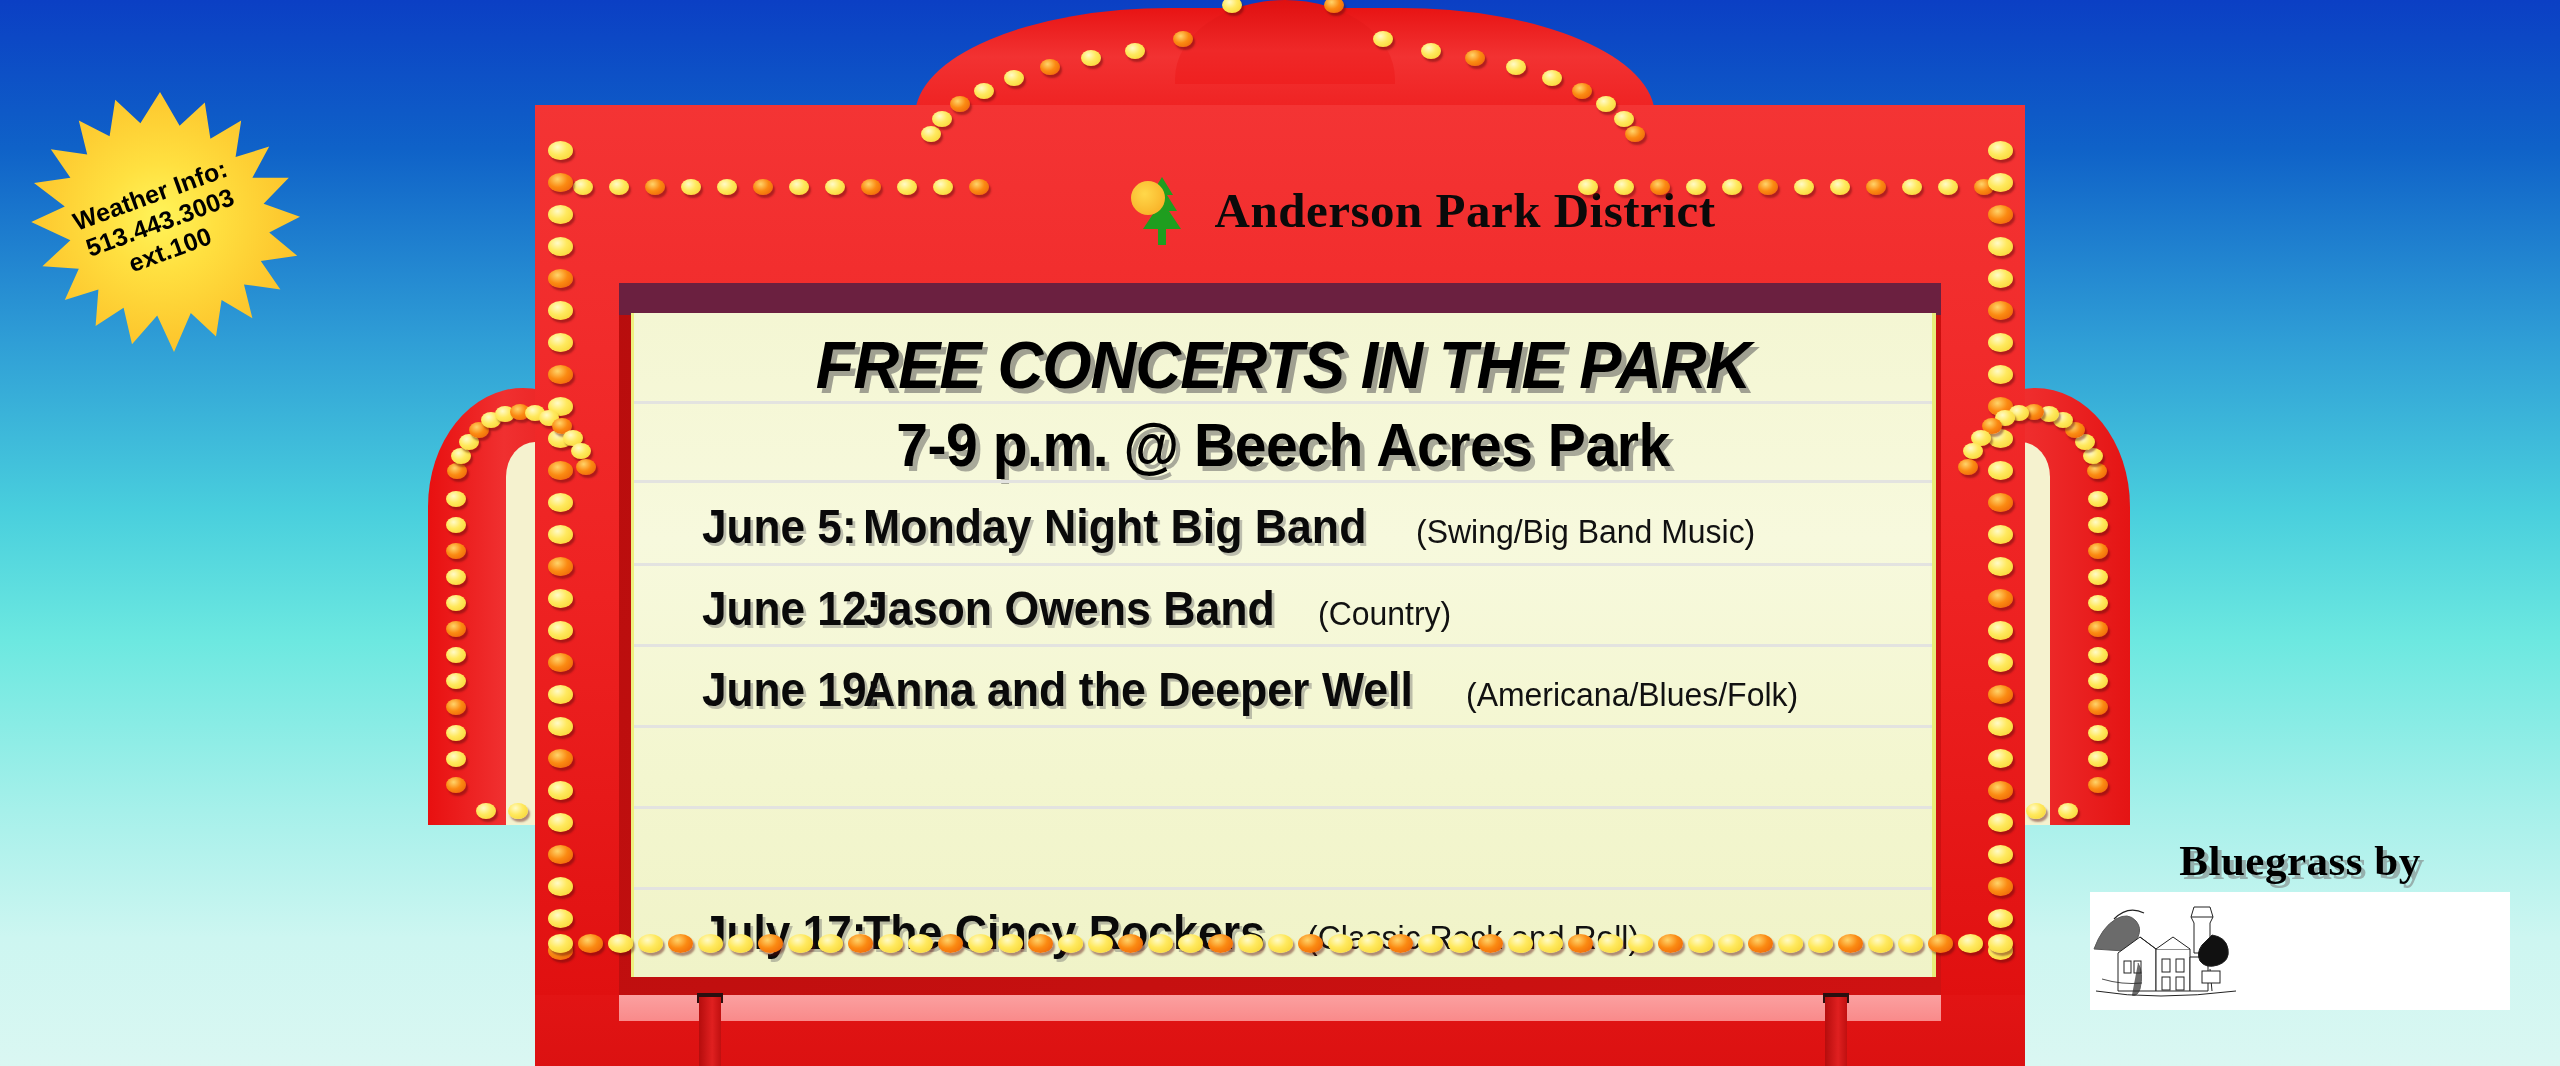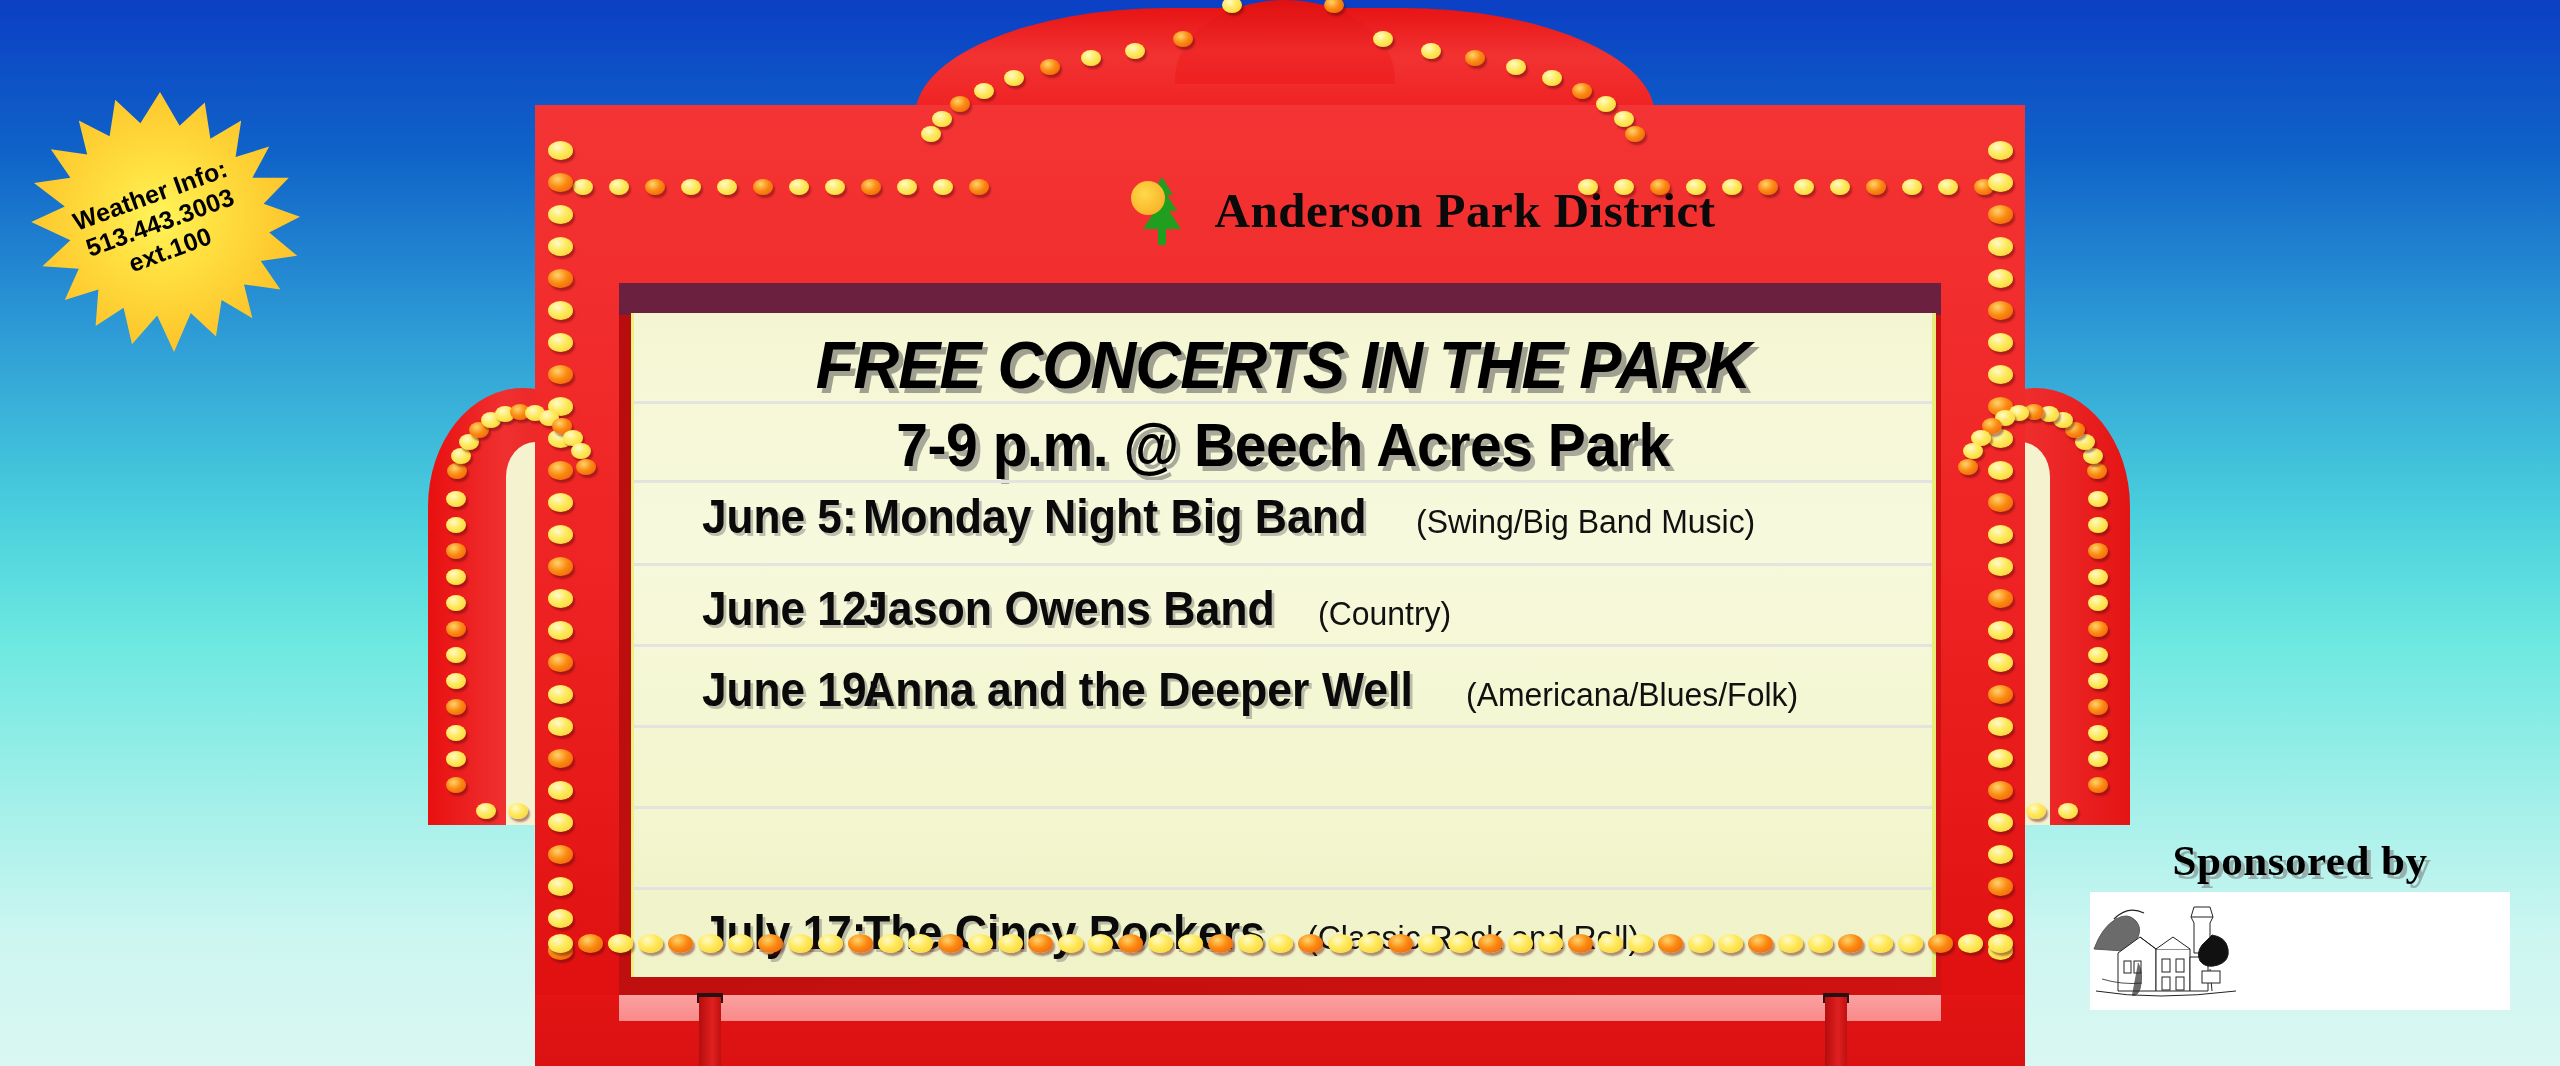--- a/index.html
+++ b/index.html
@@ -170,21 +170,21 @@
     <div class="frame-inner-bevel"></div>
     <div class="panel-shade"></div>
 
     <div class="panel">
       <div class="title1">FREE CONCERTS IN THE PARK</div>
       <div class="title2">7-9 p.m. @ Beech Acres Park</div>
 
       <div class="rowline" style="top:88px"></div>
       <div class="rowline" style="top:167px"></div>
 
-      <div class="ev" style="top:176px">
+      <div class="ev" style="top:186px">
         <span class="date">June 5:</span>
         <span class="band">Monday Night Big Band</span>
         <span class="genre">(Swing/Big Band Music)</span>
       </div>
       <div class="rowline" style="top:250px"></div>
 
       <div class="ev" style="top:268px">
         <span class="date">June 12:</span>
         <span class="band">Jason Owens Band</span>
         <span class="genre">(Country)</span>
@@ -416,21 +416,21 @@
       <div class="bulb o sm" style="left: 2088px; top: 699px;"></div>
       <div class="bulb sm" style="left: 2088px; top: 725px;"></div>
       <div class="bulb sm" style="left: 2088px; top: 751px;"></div>
       <div class="bulb o sm" style="left: 2088px; top: 777px;"></div>
       <div class="bulb sm" style="left: 2058px; top: 803px;"></div>
       <div class="bulb sm" style="left: 2026px; top: 803px;"></div>
     </div>
 </div>
 
 <div id="sponsor">
-  <div class="sponsor-title">Sponsored by</div>
+  <div class="sponsor-title">Bluegrass by</div>
   <div class="sponsor-card">
     <svg class="sponsor-art" viewBox="0 0 152 112" aria-hidden="true">
       <g stroke="#222" stroke-width="1" fill="none">
         <path d="M4 54 q8-22 22-30 q12-7 20 2 q6 7 2 16 q-4 10-14 14 z" fill="#3a3a3a" opacity=".75"></path>
         <path d="M24 24 q14-14 30-6" stroke-width="1.2"></path>
         <path d="M28 96 l0-38 l22-16 l16 12 l0 42 z" fill="#fff"></path>
         <path d="M50 42 l16 12"></path>
         <path d="M66 54 l34 0 l0 42 l-34 0 z" fill="#fff"></path>
         <path d="M66 54 l17-12 l17 12" fill="#fff"></path>
         <path d="M100 62 l18 0 l0 34 l-18 0 z" fill="#fff"></path>

